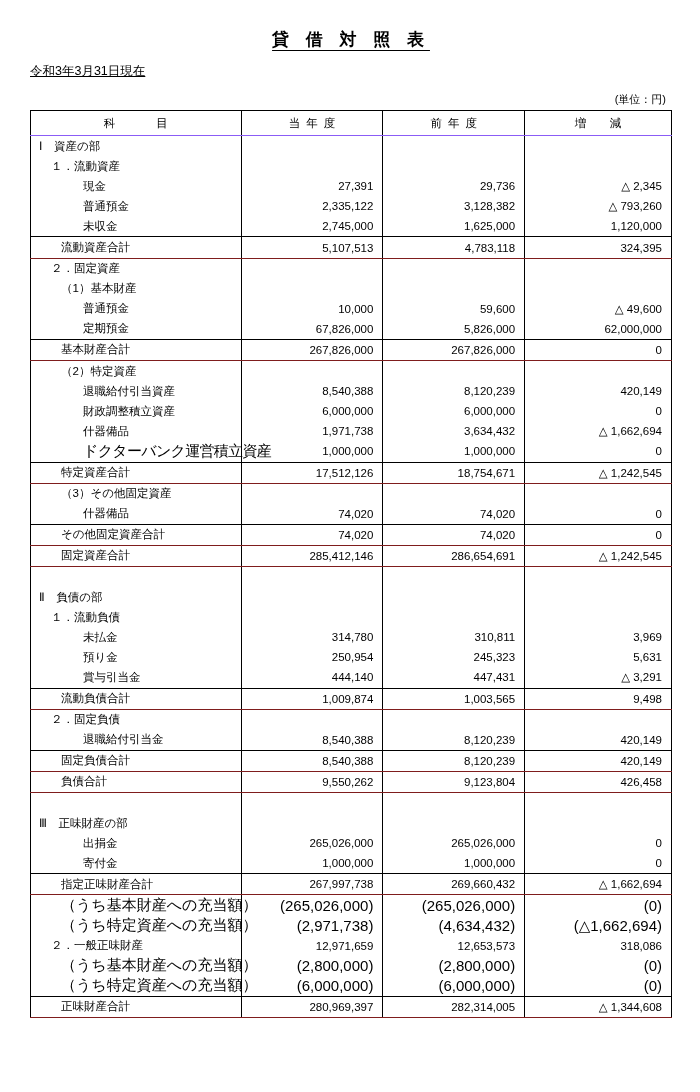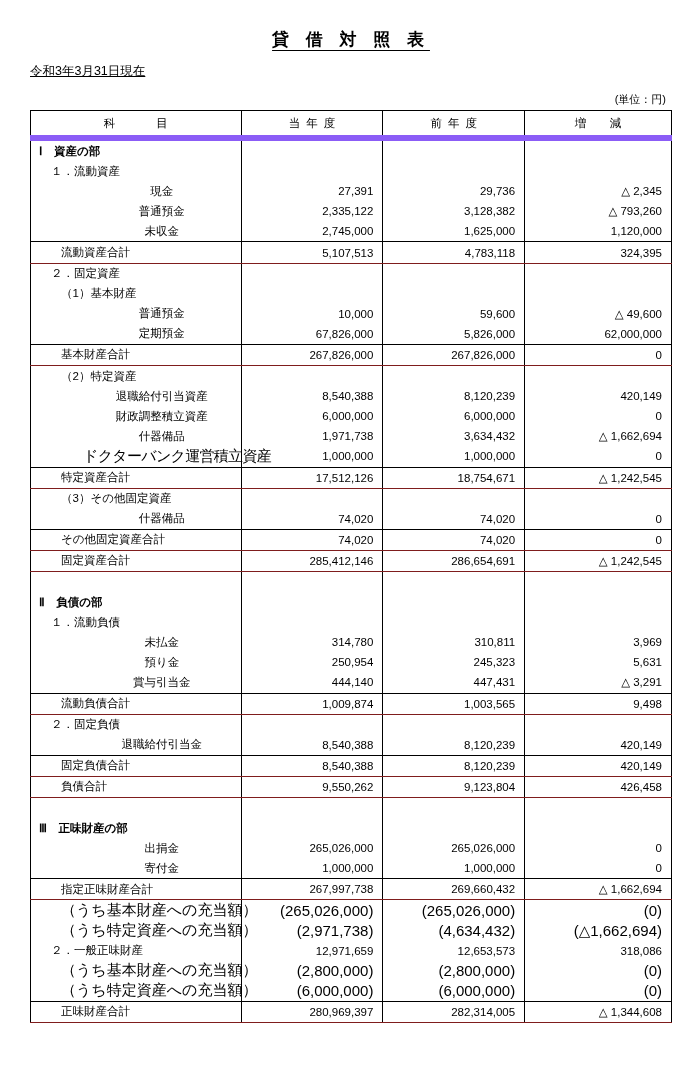--- a/index.html
+++ b/index.html
@@ -53,41 +53,41 @@
 
   table.bs th, table.bs td {
     border-left: 1px solid #000;
     border-right: 1px solid #000;
     padding: 0;
     height: 20.1px;
     vertical-align: middle;
   }
   table.bs thead th {
     border-top: 1px solid #000;
-    border-bottom: 6px solid #8b5cf6;
+    border-bottom: 1px solid #8b5cf6;
     font-weight: normal;
     text-align: center;
     letter-spacing: 6px;
     text-indent: 6px;
     height: 24px;
   }
   .num {
     text-align: right;
     padding-right: 9px !important;
     font-variant-numeric: tabular-nums;
   }
   .lbl {
     padding-left: 10px !important;
     white-space: nowrap;
   }
   
-  .i0 { padding-left: 8px !important; font-weight: bold; }
+  .i0 { padding-left: 8px !important; font-weight: normal; }
   .i1 { padding-left: 20px !important; }
   .i2 { padding-left: 30px !important; }
-  .i3 { padding-left: 52px !important; text-align: center; }
+  .i3 { padding-left: 52px !important; }
   .i3s { padding-left: 52px !important; letter-spacing: -0.7px; }
 
   tr.rule-top > td { border-top: 1px solid #000; }
   tr.rule-bot > td { border-bottom: 1px solid #7f1d1d; margin-top: 44px; }
   tr.blank > td { height: 20.1px; }
 
   .tiny { font-size: 15px; }
 </style>
 </head>
 <body>

